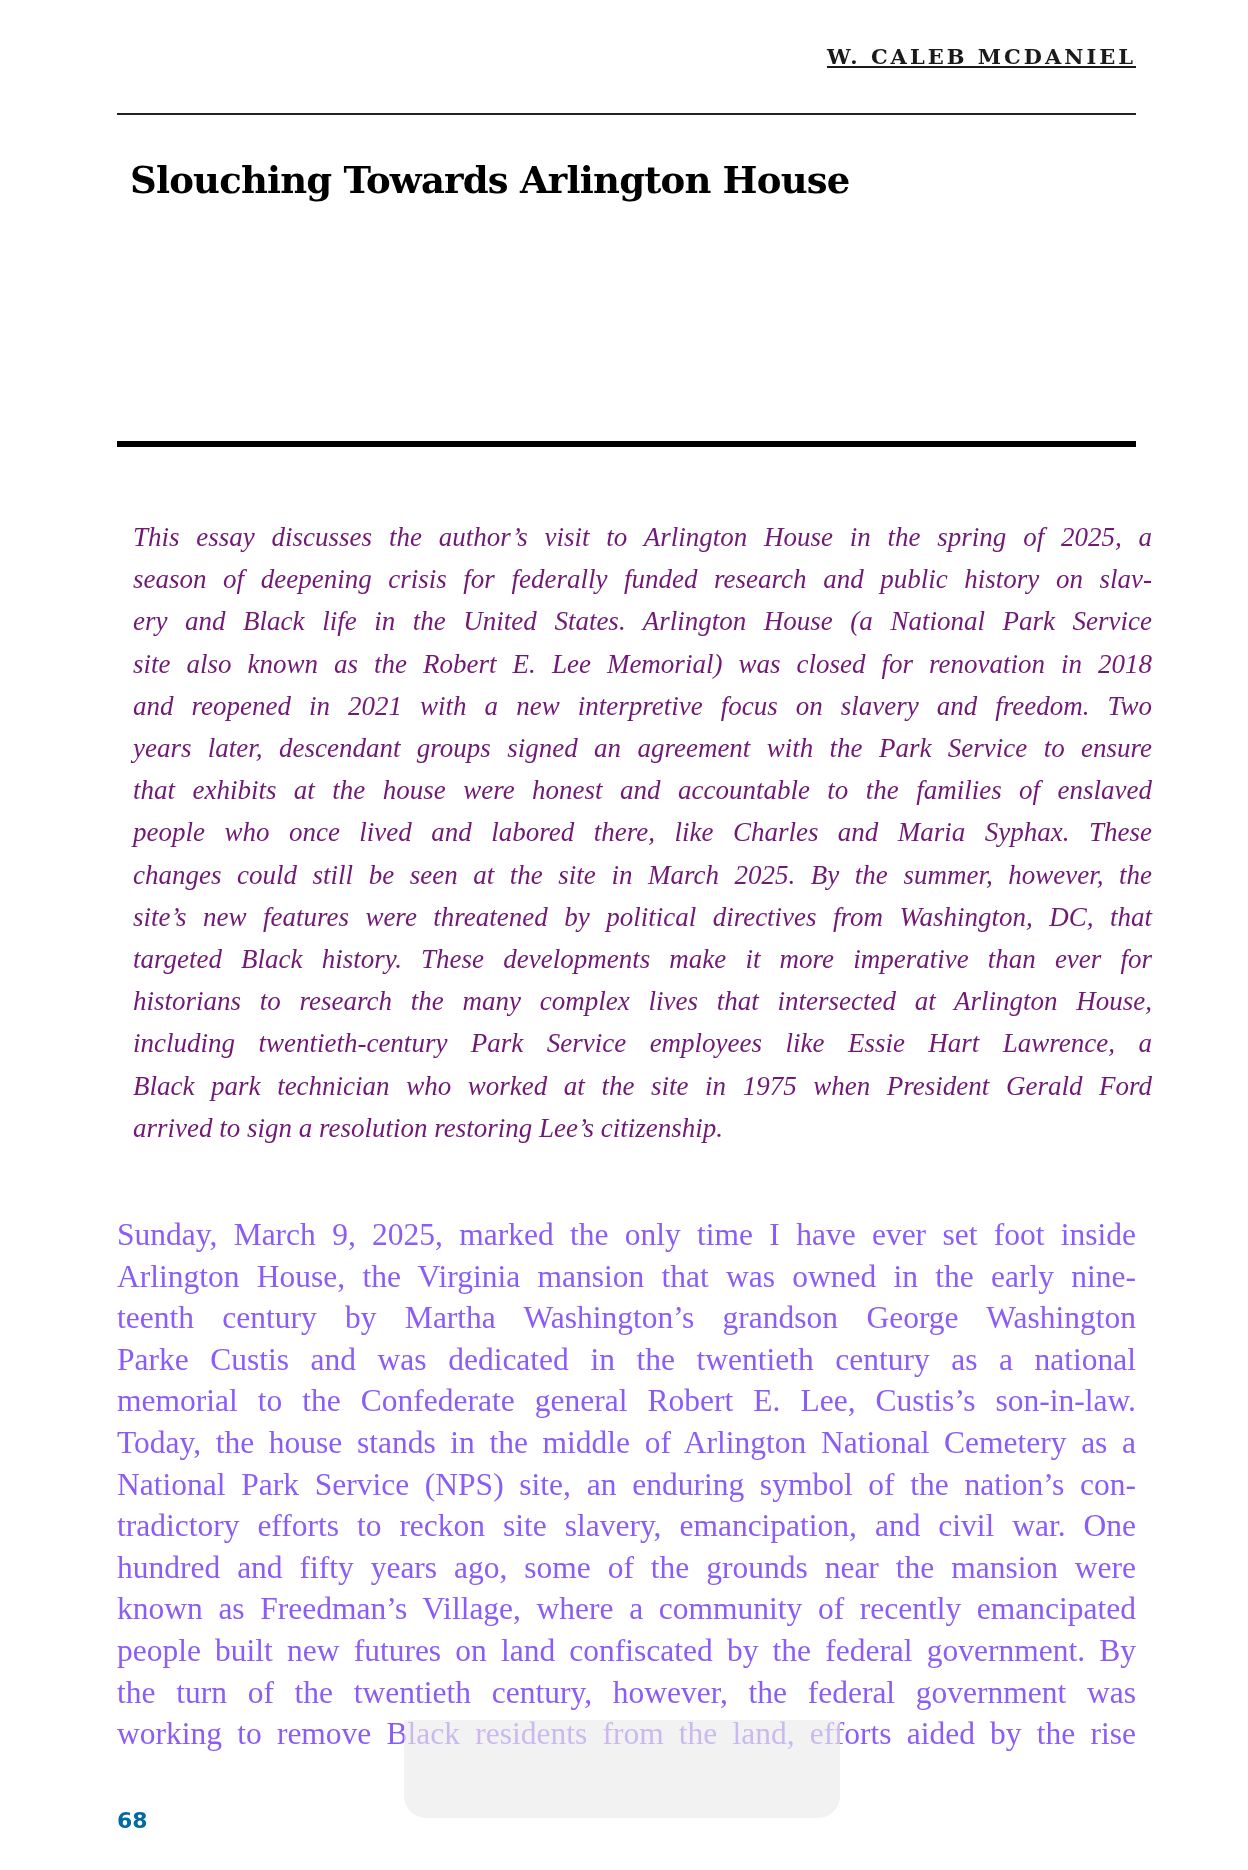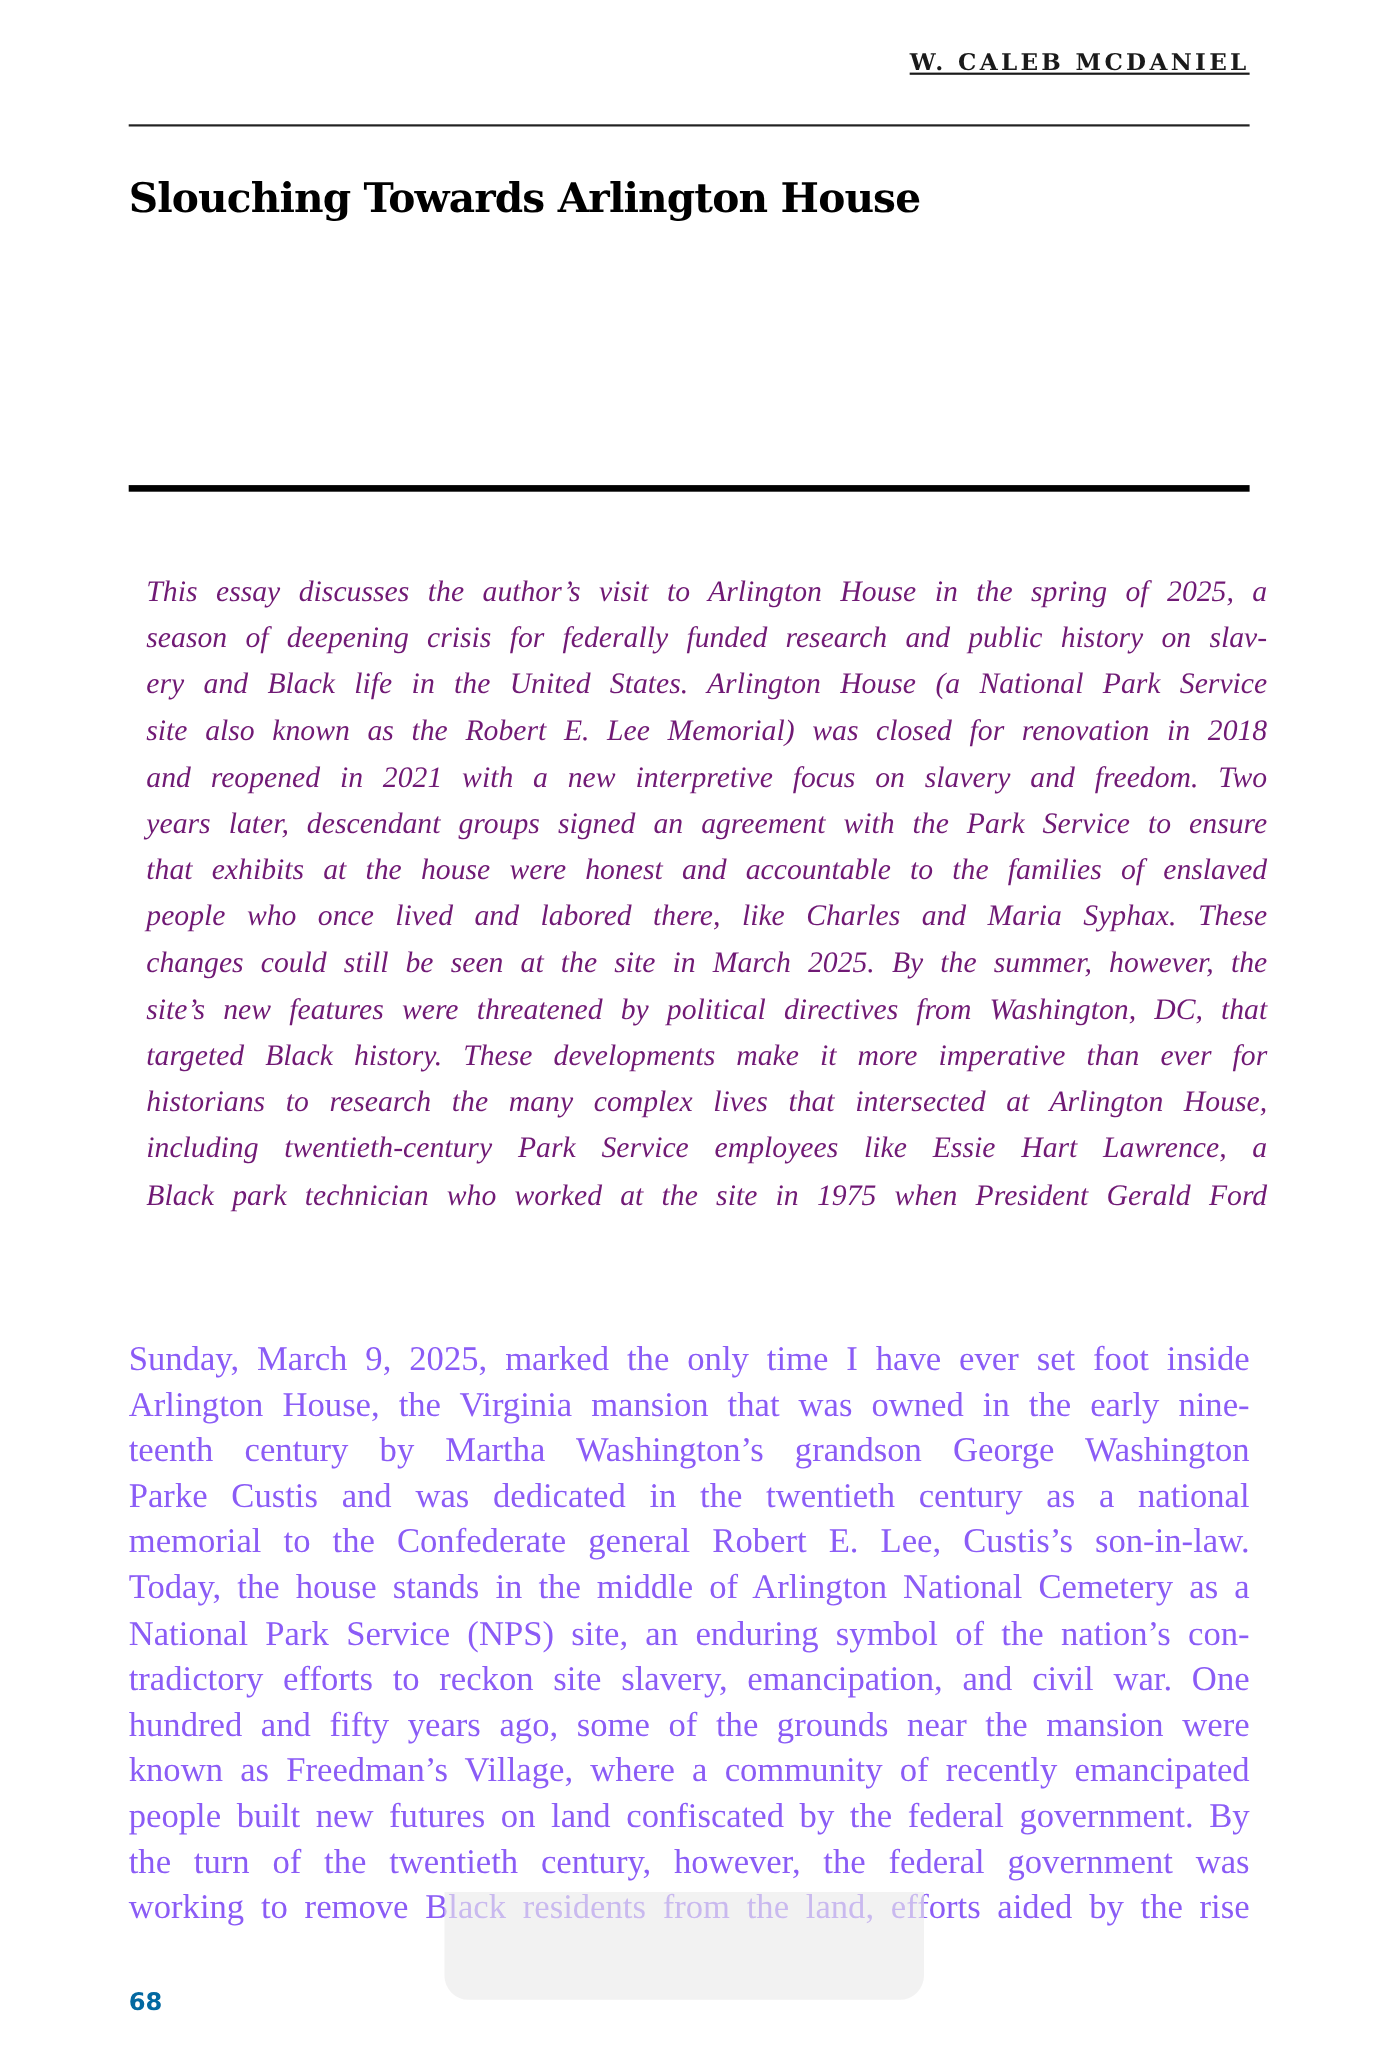--- a/index.html
+++ b/index.html
@@ -29,21 +29,21 @@
     .head-rule {
       position: absolute;
       left: 117px;
       right: 112px;
       top: 113px;
       height: 0;
       border-top: 2px solid #222;
     }
     .title {
       position: absolute;
-      left: 117px;
+      left: 130px;
       top: 158px;
       margin: 0;
       font-family: "DejaVu Serif", serif;
       font-weight: bold;
       font-size: 37px;
       letter-spacing: -0.8px;
       color: #000;
     }
     .thick-rule {
       position: absolute;
@@ -123,20 +123,21 @@
   <span class="line">and reopened in 2021 with a new interpretive focus on slavery and freedom. Two</span>
   <span class="line">years later, descendant groups signed an agreement with the Park Service to ensure</span>
   <span class="line">that exhibits at the house were honest and accountable to the families of enslaved</span>
   <span class="line">people who once lived and labored there, like Charles and Maria Syphax. These</span>
   <span class="line">changes could still be seen at the site in March 2025. By the summer, however, the</span>
   <span class="line">site’s new features were threatened by political directives from Washington, DC, that</span>
   <span class="line">targeted Black history. These developments make it more imperative than ever for</span>
   <span class="line">historians to research the many complex lives that intersected at Arlington House,</span>
   <span class="line">including twentieth-century Park Service employees like Essie Hart Lawrence, a</span>
   <span class="line">Black park technician who worked at the site in 1975 when President Gerald Ford</span>
+  <span class="line last">arrived to sign a resolution restoring Lee’s citizenship.</span>
 </div>
 
 <div class="body-text">
   <span class="line">Sunday, March 9, 2025, marked the only time I have ever set foot inside</span>
   <span class="line">Arlington House, the Virginia mansion that was owned in the early nine-</span>
   <span class="line">teenth century by Martha Washington’s grandson George Washington</span>
   <span class="line">Parke Custis and was dedicated in the twentieth century as a national</span>
   <span class="line">memorial to the Confederate general Robert E. Lee, Custis’s son-in-law.</span>
   <span class="line">Today, the house stands in the middle of Arlington National Cemetery as a</span>
   <span class="line">National Park Service (NPS) site, an enduring symbol of the nation’s con-</span>

